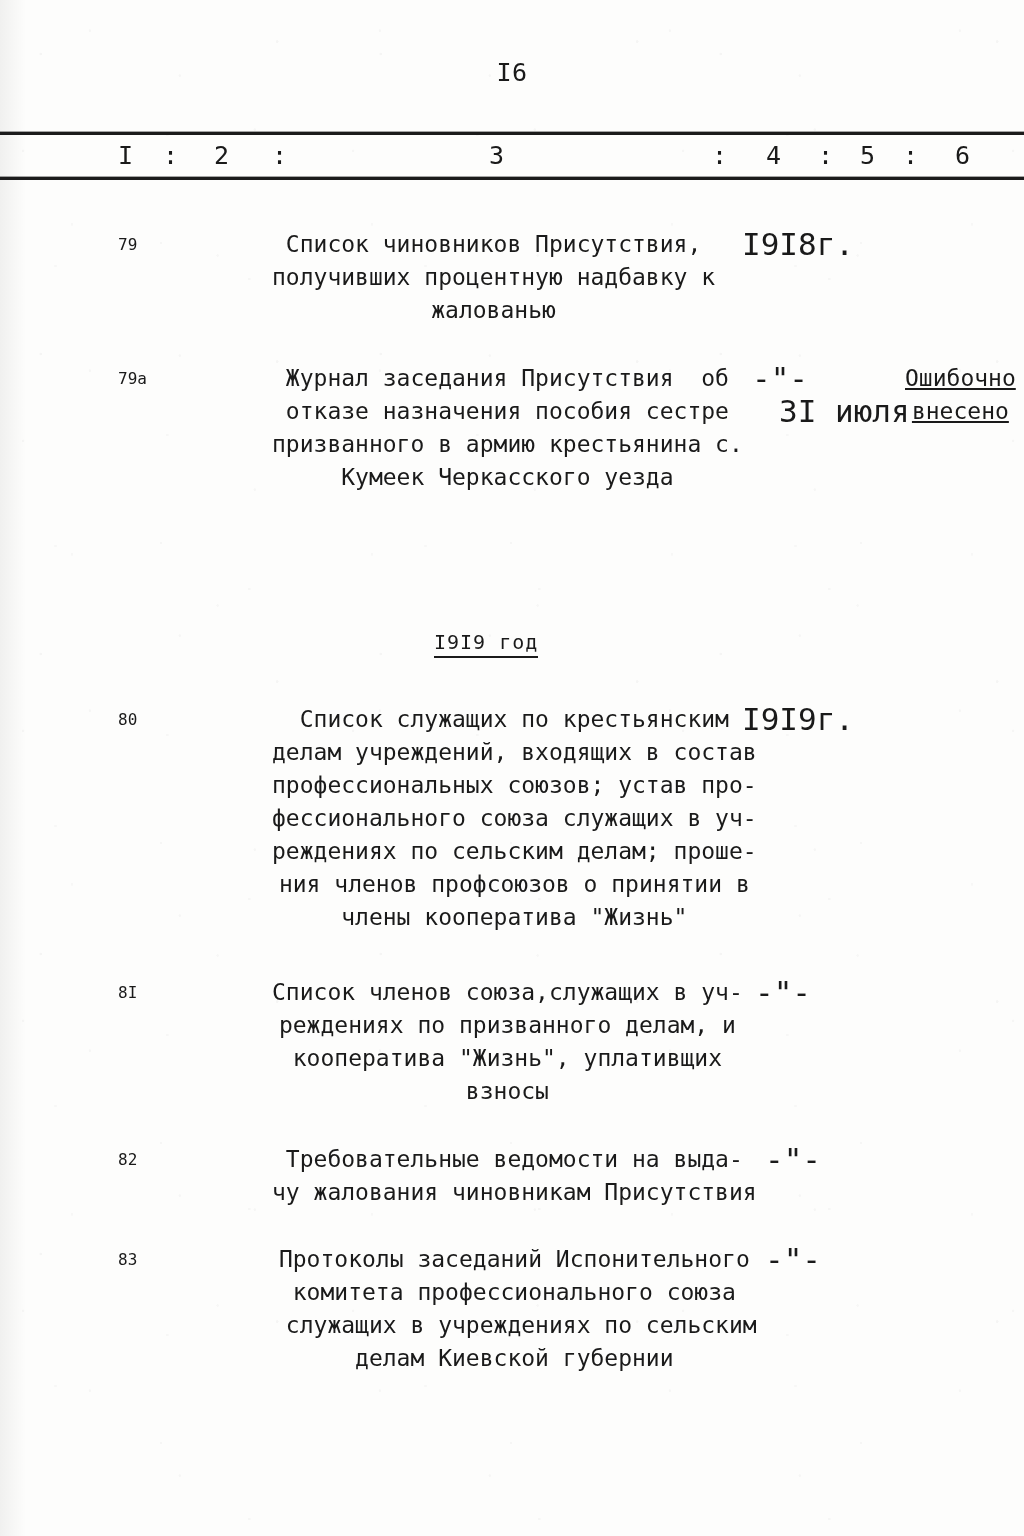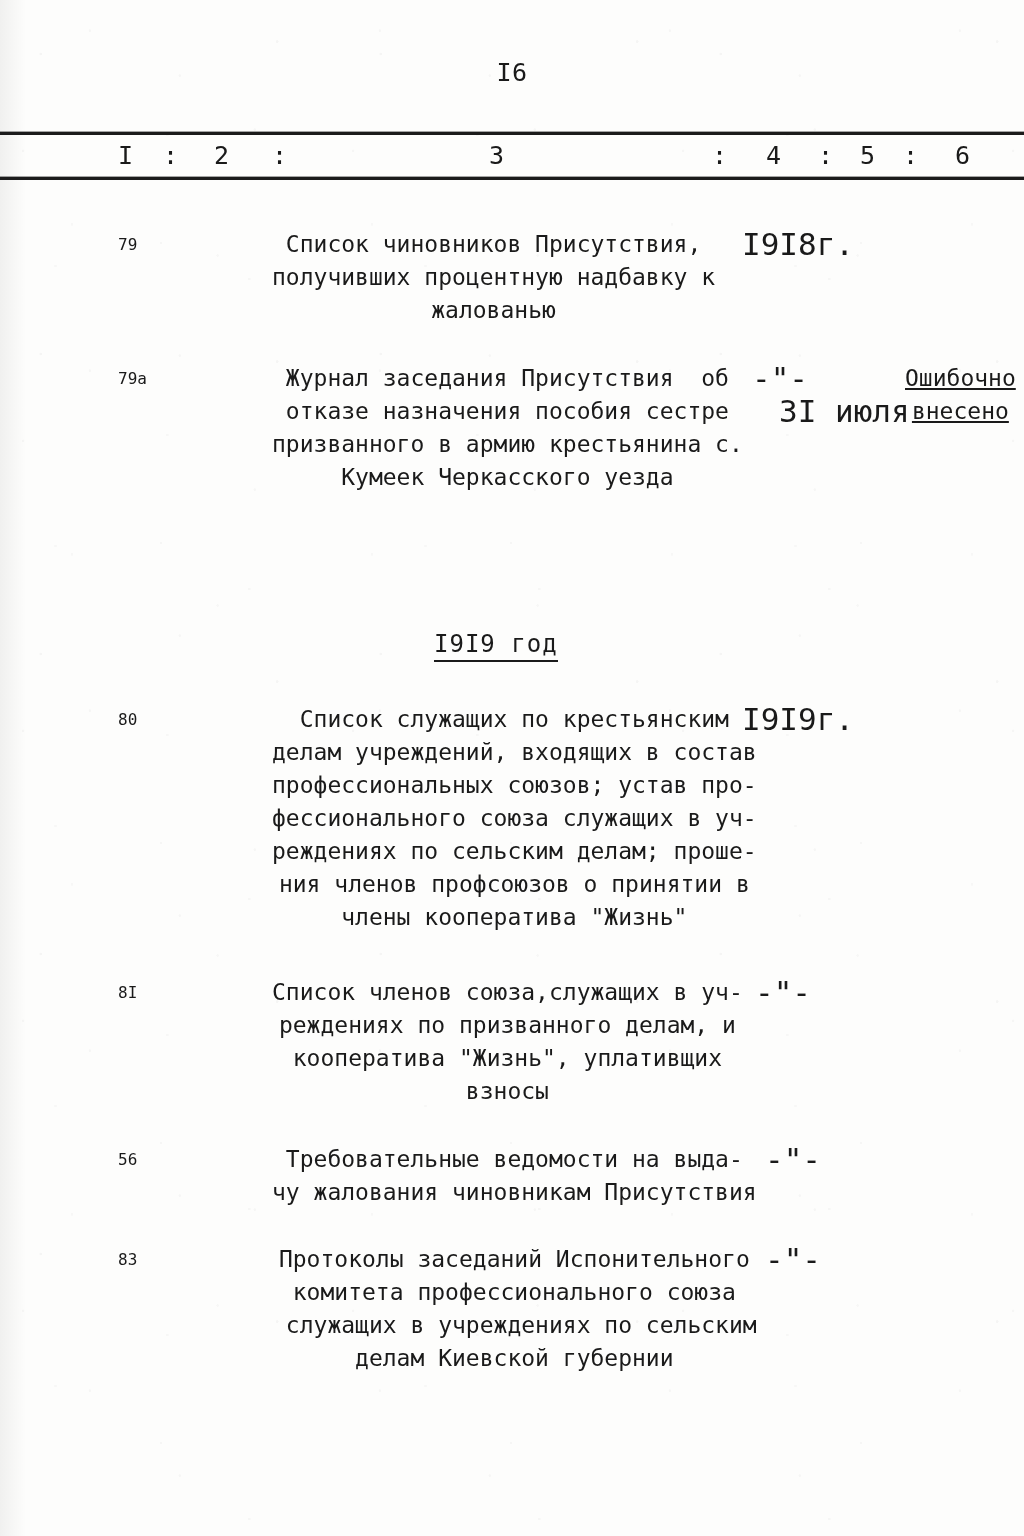--- a/index.html
+++ b/index.html
@@ -89,21 +89,21 @@
     font-size: 25px;
     line-height: 30px;
     white-space: pre;
   }
 
   
   #year-heading {
     position: absolute;
     top: 630px;
     left: 434px;
-    font-size: 24px;
+    font-size: 20px;
     letter-spacing: 1px;
     border-bottom: 2px solid #1b1b1b;
     padding-bottom: 2px;
   }
 
   
   .entry {
     position: absolute;
     left: 0;
     width: 1024px;
@@ -185,21 +185,21 @@
         <div class="num">80</div>
         <div class="body"><span class="line">Список служащих по крестьянским</span><span class="line">делам учреждений, входящих в состав</span><span class="line">профессиональных союзов; устав про-</span><span class="line">фессионального союза служащих в уч-</span><span class="line">реждениях по сельским делам; проше-</span><span class="line">ния членов профсоюзов о принятии в</span><span class="line">члены кооператива "Жизнь"</span></div>
         <div class="datecol" style="left: 742px; top: 0px;">I9I9г.</div>
       </div>
       <div class="entry" style="top: 976px;">
         <div class="num">8I</div>
         <div class="body"><span class="line">Список членов союза,служащих в уч-</span><span class="line">реждениях по призванного делам, и</span><span class="line">кооператива "Жизнь", уплативщих</span><span class="line">взносы</span></div>
         <div class="datecol" style="left: 755px; top: 0px;">-"-</div>
       </div>
       <div class="entry" style="top: 1143px;">
-        <div class="num">56</div>
+        <div class="num">82</div>
         <div class="body"><span class="line">Требовательные ведомости на выда-</span><span class="line">чу жалования чиновникам Присутствия</span></div>
         <div class="datecol" style="left: 765px; top: 0px;">-"-</div>
       </div>
       <div class="entry" style="top: 1243px;">
         <div class="num">83</div>
         <div class="body"><span class="line">Протоколы заседаний Испонительного</span><span class="line">комитета профессионального союза</span><span class="line"> служащих в учреждениях по сельским</span><span class="line">делам Киевской губернии</span></div>
         <div class="datecol" style="left: 765px; top: 0px;">-"-</div>
       </div>
     </div>
 </div>

